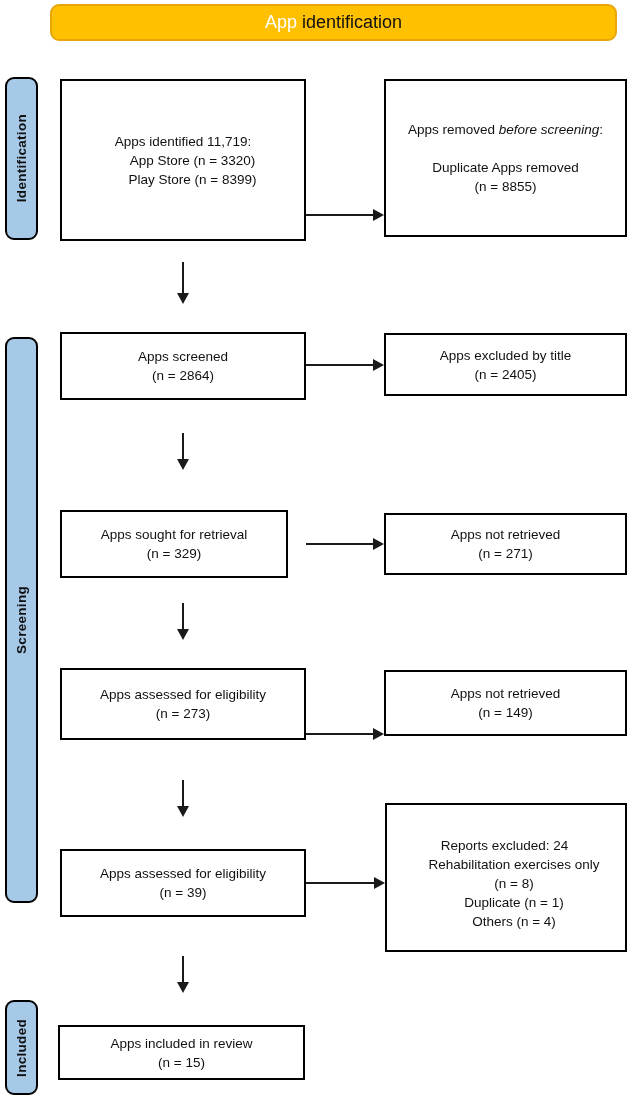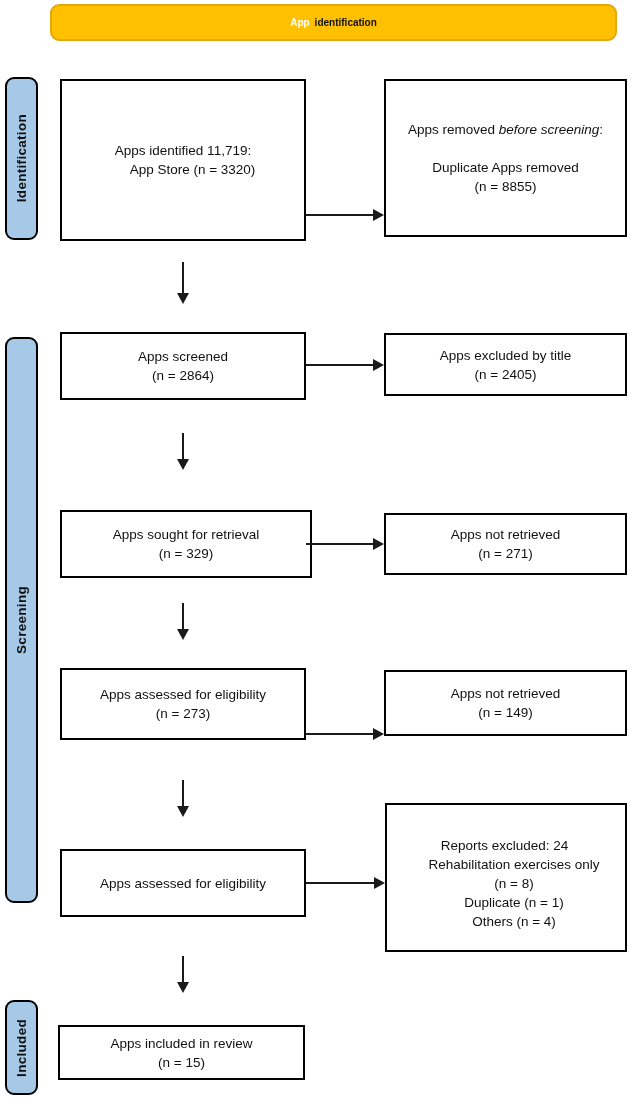--- a/index.html
+++ b/index.html
@@ -7,21 +7,21 @@
     position:relative;width:632px;height:1099px;background:#fff;
     font-family:"Liberation Sans","DejaVu Sans",sans-serif;color:#111;
     overflow:hidden;
   }
   .banner{
     position:absolute;left:50px;top:4px;width:567px;height:37px;
     background:var(--banner-fill,#FFC000);
     border:2px solid var(--banner-border,#E7A60A);
     border-radius:9px;box-sizing:border-box;
     display:flex;align-items:center;justify-content:center;
-    font-size:10px;font-weight:bold;gap:5px;
+    font-size:18px;font-weight:normal;gap:5px;
   }
   .banner .pre{color:#fff;}
   .banner .main{color:#111;}
   .stage{
     position:absolute;left:5px;width:33px;
     background:var(--stage-fill,#A6C9E8);
     border:2px solid #000;border-radius:9px;box-sizing:border-box;
     display:flex;align-items:center;justify-content:center;
   }
   .stage span{
@@ -60,20 +60,21 @@
     <span>Screening</span>
   </div>
   <div class="stage" style="top:1000px;height:95px;">
     <span>Included</span>
   </div>
 
   <div class="box" style="left:60px;top:79px;width:246px;height:162px;">
     <div class="txt-left">
       <div>Apps identified 11,719:</div>
       <div class="ind">App Store (n = 3320)</div>
+      <div class="ind">Play Store (n = 8399)</div>
     </div>
   </div>
 
   <div class="box" style="left:384px;top:79px;width:243px;height:158px;">
     <div class="txt">
       <div><span>Apps removed </span><span class="it">before screening</span><span>:</span></div>
       <div class="spacer"></div>
       <div>Duplicate Apps removed</div>
       <div>(n = 8855)</div>
     </div>
@@ -86,21 +87,21 @@
     </div>
   </div>
 
   <div class="box" style="left:384px;top:333px;width:243px;height:63px;">
     <div class="txt">
       <div>Apps excluded by title</div>
       <div>(n = 2405)</div>
     </div>
   </div>
 
-  <div class="box" style="left:60px;top:510px;width:252px;height:68px;">
+  <div class="box" style="left:60px;top:510px;width:228px;height:68px;">
     <div class="txt">
       <div>Apps sought for retrieval</div>
       <div>(n = 329)</div>
     </div>
   </div>
 
   <div class="box" style="left:384px;top:513px;width:243px;height:62px;">
     <div class="txt">
       <div>Apps not retrieved</div>
       <div>(n = 271)</div>
@@ -117,20 +118,21 @@
   <div class="box" style="left:384px;top:670px;width:243px;height:66px;">
     <div class="txt">
       <div>Apps not retrieved</div>
       <div>(n = 149)</div>
     </div>
   </div>
 
   <div class="box" style="left:60px;top:849px;width:246px;height:68px;">
     <div class="txt">
       <div>Apps assessed for eligibility</div>
+      <div>(n = 39)</div>
     </div>
   </div>
 
   <div class="box" style="left:385px;top:803px;width:242px;height:149px;">
     <div class="txt-left" style="width:100%;padding:0 16px 0 13px;margin-top:12px;">
       <div>Reports excluded: 24</div>
       <div class="ind">Rehabilitation exercises only</div>
       <div class="ind">(n = 8)</div>
       <div class="ind">Duplicate (n = 1)</div>
       <div class="ind">Others (n = 4)</div>

